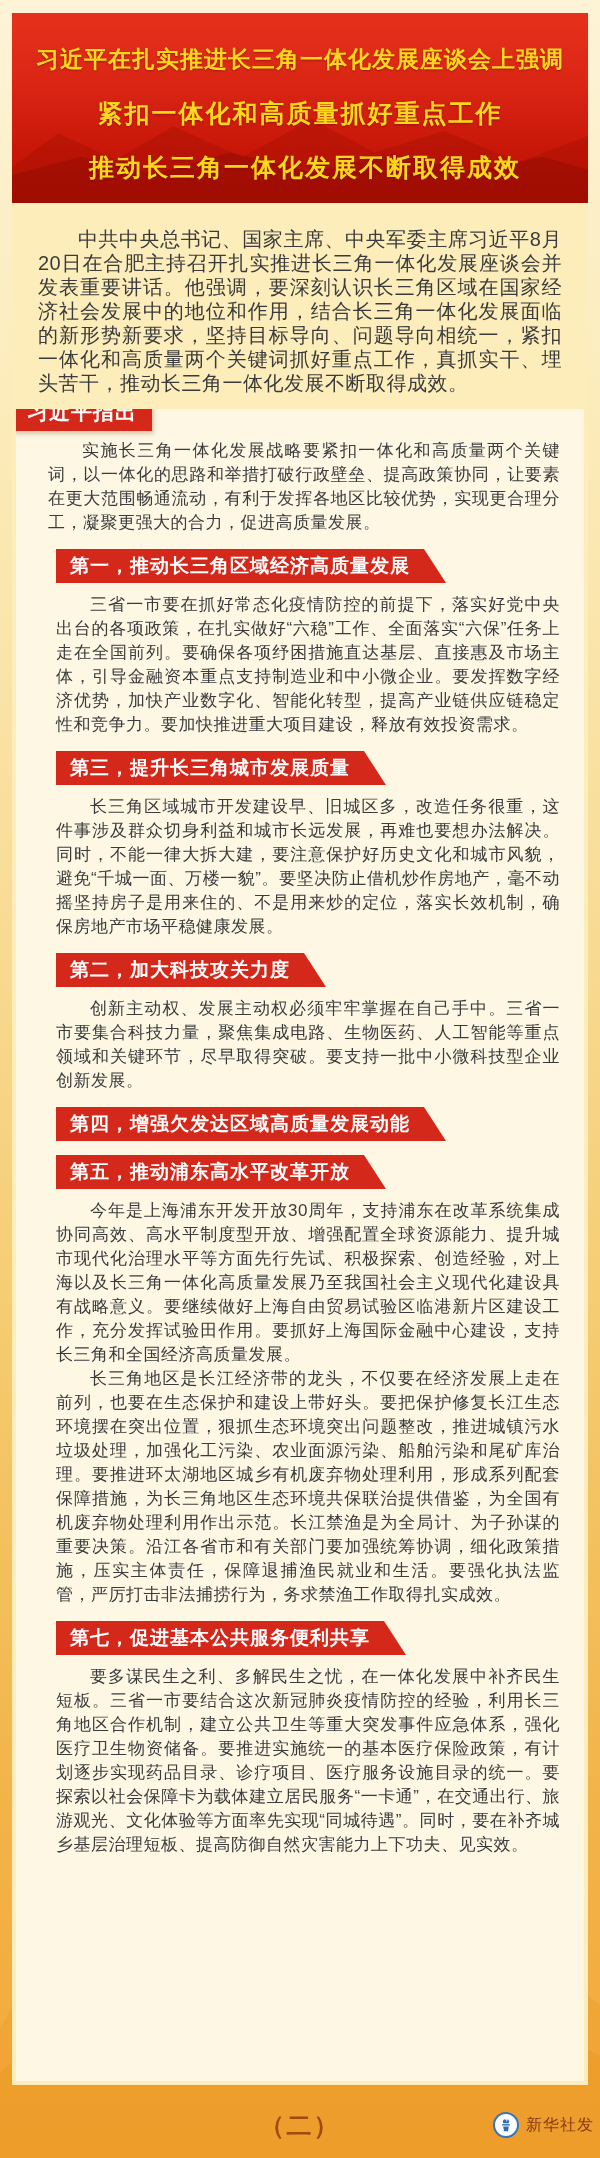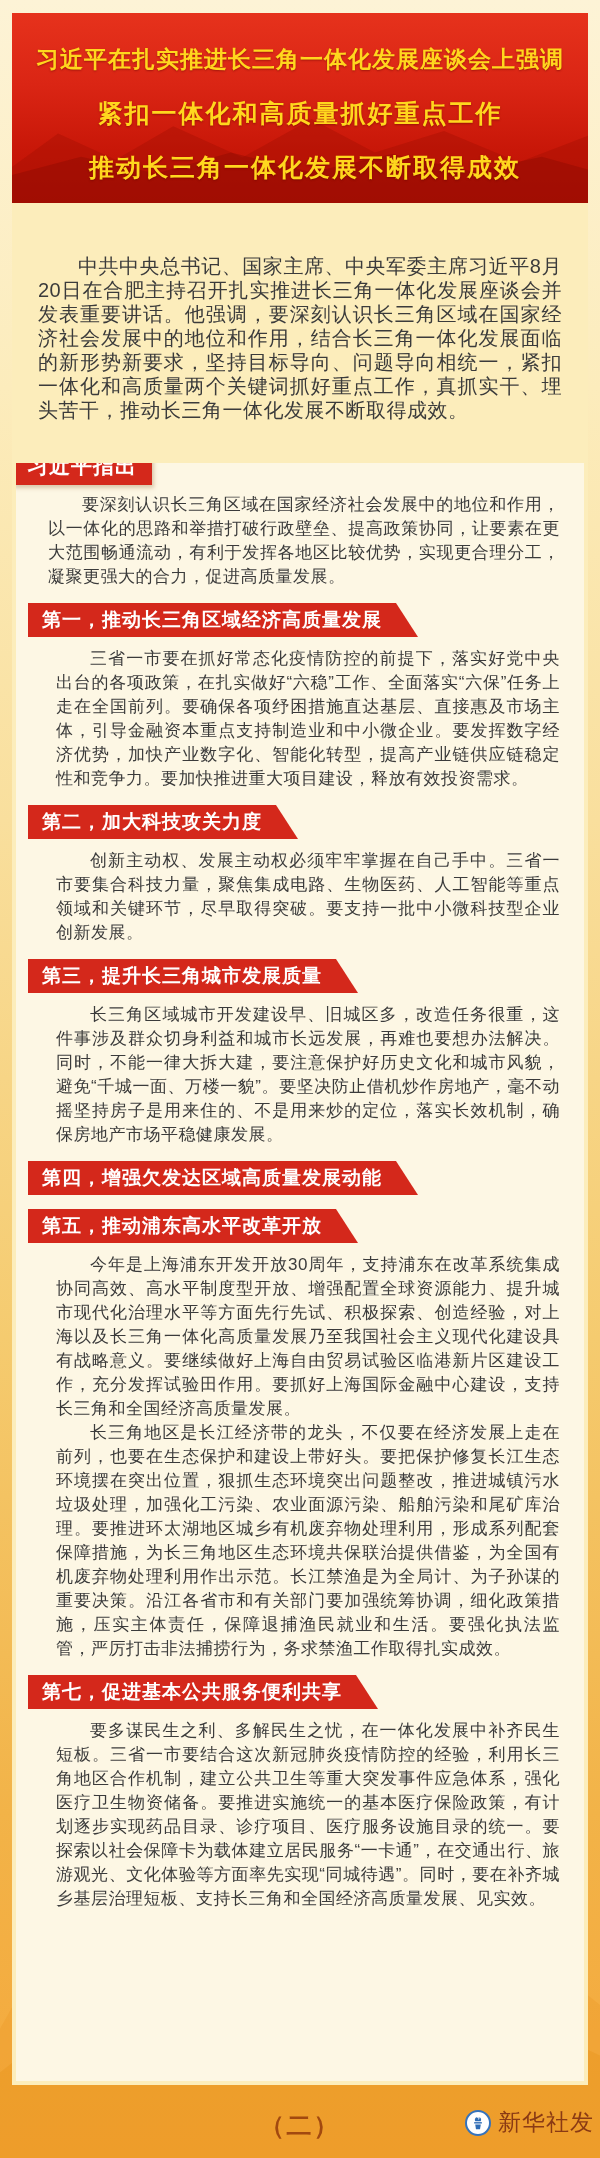--- a/index.html
+++ b/index.html
@@ -17,21 +17,21 @@
   
   .pg-mtn{position:absolute;left:0;right:0;bottom:0;pointer-events:none;}
   .pg-mtn.m1{height:340px;background:#ec9c2b;opacity:.38;
     clip-path:polygon(0 62%,7% 40%,15% 58%,24% 34%,33% 55%,44% 28%,55% 52%,66% 33%,78% 56%,88% 38%,100% 55%,100% 100%,0 100%);}
   .pg-mtn.m2{height:190px;background:#e8961f;opacity:.45;
     clip-path:polygon(0 55%,10% 30%,21% 52%,34% 22%,47% 50%,60% 26%,72% 48%,85% 24%,100% 46%,100% 100%,0 100%);}
 
   .card{
     position:absolute;left:12px;top:13px;width:576px;height:2072px;
     background:var(--card-bg,#fcedbb);
-    display:flex;flex-direction:column;overflow:hidden;gap:27px;
+    display:flex;flex-direction:column;overflow:hidden;
   }
 
   
   .banner{
     position:relative;height:190px;flex:0 0 190px;overflow:hidden;text-align:center;
     background:linear-gradient(180deg,#e6321c 0%,#da2514 38%,#c81708 72%,#ba1004 100%);
   }
   .bn-mtn{position:absolute;left:0;right:0;bottom:0;pointer-events:none;}
   .bn-mtn.m1{height:120px;background:#a30f03;opacity:.40;
     clip-path:polygon(0 70%,8% 42%,18% 64%,28% 36%,40% 62%,52% 30%,63% 58%,75% 40%,88% 66%,100% 44%,100% 100%,0 100%);}
@@ -66,40 +66,40 @@
   }
   .quote{
     margin:0;padding:0 24px 0 32px;
     font-size:17px;line-height:24px;letter-spacing:.5px;
     color:var(--body-text,#3b3b3b);text-align:justify;text-indent:2em;word-break:break-all;
   }
 
   
   .section{margin:0;}
   .ribbon{
-    width:fit-content;max-width:480px;margin:14px 0 10px 12px;
+    width:fit-content;max-width:480px;margin:14px 0 10px 40px;
     background:var(--ribbon-red,#d4281b);color:#fff;
     font-size:19px;font-weight:bold;line-height:34px;height:34px;
     padding:0 36px 0 14px;letter-spacing:1px;white-space:nowrap;
     clip-path:polygon(0 0,calc(100% - 22px) 0,100% 100%,0 100%);
   }
   .sec-body{
     margin:0;padding:0 24px 0 40px;
     font-size:17px;line-height:24px;letter-spacing:.5px;
     color:var(--body-text,#3b3b3b);text-align:justify;text-indent:2em;word-break:break-all;
   }
 
   
   .footer-num{
     position:absolute;left:0;right:0;bottom:16px;text-align:center;
     font-size:25px;color:var(--footer-text,#a2490f);letter-spacing:2px;font-weight:bold;
   }
   .credit{
     position:absolute;right:6px;bottom:20px;display:flex;align-items:center;gap:7px;
-    color:#8a3a14;font-size:23px;letter-spacing:1px;
+    color:#8a3a14;font-size:16px;letter-spacing:1px;
   }
   .logo{
     width:22px;height:22px;border-radius:50%;background:#fff;
     border:2px solid var(--logo-blue,#3573bd);
     display:flex;align-items:center;justify-content:center;flex:0 0 auto;
   }
   .logo svg{display:block;}
 </style>
 </head>
 <body>
@@ -116,41 +116,41 @@
       <div class="bn-mtn m2"></div>
       <p class="bn-t1">习近平在扎实推进长三角一体化发展座谈会上强调</p>
       <p class="bn-t2">紧扣一体化和高质量抓好重点工作</p>
       <p class="bn-t3">推动长三角一体化发展不断取得成效</p>
     </div>
 
     <p class="intro">中共中央总书记、国家主席、中央军委主席习近平8月20日在合肥主持召开扎实推进长三角一体化发展座谈会并发表重要讲话。他强调，要深刻认识长三角区域在国家经济社会发展中的地位和作用，结合长三角一体化发展面临的新形势新要求，坚持目标导向、问题导向相统一，紧扣一体化和高质量两个关键词抓好重点工作，真抓实干、埋头苦干，推动长三角一体化发展不断取得成效。</p>
 
     <div class="panel">
       <span class="pointer-label">习近平指出</span>
-      <p class="quote">要深刻认识长三角区域在国家经济社会发展中的地位和作用，以一体化的思路和举措打破行政壁垒、提高政策协同，让要素在更大范围畅通流动，有利于发挥各地区比较优势，实现更合理分工，凝聚更强大的合力，促进高质量发展。</p>
+      <p class="quote">实施长三角一体化发展战略要紧扣一体化和高质量两个关键词，以一体化的思路和举措打破行政壁垒、提高政策协同，让要素在更大范围畅通流动，有利于发挥各地区比较优势，实现更合理分工，凝聚更强大的合力，促进高质量发展。</p>
       <div id="sections">
   <div class="section">
     <div class="ribbon">
       <span>第一，推动长三角区域经济高质量发展</span>
     </div>
     <p class="sec-body">三省一市要在抓好常态化疫情防控的前提下，落实好党中央出台的各项政策，在扎实做好“六稳”工作、全面落实“六保”任务上走在全国前列。要确保各项纾困措施直达基层、直接惠及市场主体，引导金融资本重点支持制造业和中小微企业。要发挥数字经济优势，加快产业数字化、智能化转型，提高产业链供应链稳定性和竞争力。要加快推进重大项目建设，释放有效投资需求。</p>
   </div>
 
   <div class="section">
     <div class="ribbon">
-      <span>第二，加大科技攻关力度</span>
+      <span>第三，提升长三角城市发展质量</span>
     </div>
-    <p class="sec-body">创新主动权、发展主动权必须牢牢掌握在自己手中。三省一市要集合科技力量，聚焦集成电路、生物医药、人工智能等重点领域和关键环节，尽早取得突破。要支持一批中小微科技型企业创新发展。</p>
+    <p class="sec-body">长三角区域城市开发建设早、旧城区多，改造任务很重，这件事涉及群众切身利益和城市长远发展，再难也要想办法解决。同时，不能一律大拆大建，要注意保护好历史文化和城市风貌，避免“千城一面、万楼一貌”。要坚决防止借机炒作房地产，毫不动摇坚持房子是用来住的、不是用来炒的定位，落实长效机制，确保房地产市场平稳健康发展。</p>
   </div>
 
   <div class="section">
     <div class="ribbon">
-      <span>第三，提升长三角城市发展质量</span>
+      <span>第二，加大科技攻关力度</span>
     </div>
-    <p class="sec-body">长三角区域城市开发建设早、旧城区多，改造任务很重，这件事涉及群众切身利益和城市长远发展，再难也要想办法解决。同时，不能一律大拆大建，要注意保护好历史文化和城市风貌，避免“千城一面、万楼一貌”。要坚决防止借机炒作房地产，毫不动摇坚持房子是用来住的、不是用来炒的定位，落实长效机制，确保房地产市场平稳健康发展。</p>
+    <p class="sec-body">创新主动权、发展主动权必须牢牢掌握在自己手中。三省一市要集合科技力量，聚焦集成电路、生物医药、人工智能等重点领域和关键环节，尽早取得突破。要支持一批中小微科技型企业创新发展。</p>
   </div>
 
   <div class="section">
     <div class="ribbon">
       <span>第四，增强欠发达区域高质量发展动能</span>
     </div>
   </div>
 
   <div class="section">
     <div class="ribbon">
@@ -160,21 +160,21 @@
   </div>
 
   <div class="section">
     <p class="sec-body">长三角地区是长江经济带的龙头，不仅要在经济发展上走在前列，也要在生态保护和建设上带好头。要把保护修复长江生态环境摆在突出位置，狠抓生态环境突出问题整改，推进城镇污水垃圾处理，加强化工污染、农业面源污染、船舶污染和尾矿库治理。要推进环太湖地区城乡有机废弃物处理利用，形成系列配套保障措施，为长三角地区生态环境共保联治提供借鉴，为全国有机废弃物处理利用作出示范。长江禁渔是为全局计、为子孙谋的重要决策。沿江各省市和有关部门要加强统筹协调，细化政策措施，压实主体责任，保障退捕渔民就业和生活。要强化执法监管，严厉打击非法捕捞行为，务求禁渔工作取得扎实成效。</p>
   </div>
 
   <div class="section">
     <div class="ribbon">
       <span>第七，促进基本公共服务便利共享</span>
     </div>
-    <p class="sec-body">要多谋民生之利、多解民生之忧，在一体化发展中补齐民生短板。三省一市要结合这次新冠肺炎疫情防控的经验，利用长三角地区合作机制，建立公共卫生等重大突发事件应急体系，强化医疗卫生物资储备。要推进实施统一的基本医疗保险政策，有计划逐步实现药品目录、诊疗项目、医疗服务设施目录的统一。要探索以社会保障卡为载体建立居民服务“一卡通”，在交通出行、旅游观光、文化体验等方面率先实现“同城待遇”。同时，要在补齐城乡基层治理短板、支持长三角和全国经济高质量发展、见实效。</p>
+    <p class="sec-body">要多谋民生之利、多解民生之忧，在一体化发展中补齐民生短板。三省一市要结合这次新冠肺炎疫情防控的经验，利用长三角地区合作机制，建立公共卫生等重大突发事件应急体系，强化医疗卫生物资储备。要推进实施统一的基本医疗保险政策，有计划逐步实现药品目录、诊疗项目、医疗服务设施目录的统一。要探索以社会保障卡为载体建立居民服务“一卡通”，在交通出行、旅游观光、文化体验等方面率先实现“同城待遇”。同时，要在补齐城乡基层治理短板、提高防御自然灾害能力上下功夫、见实效。</p>
   </div>
 </div>
     </div>
 
   </div>
 
   <div class="footer-num">（二）</div>
 
   <div class="credit">
     <span class="logo">

